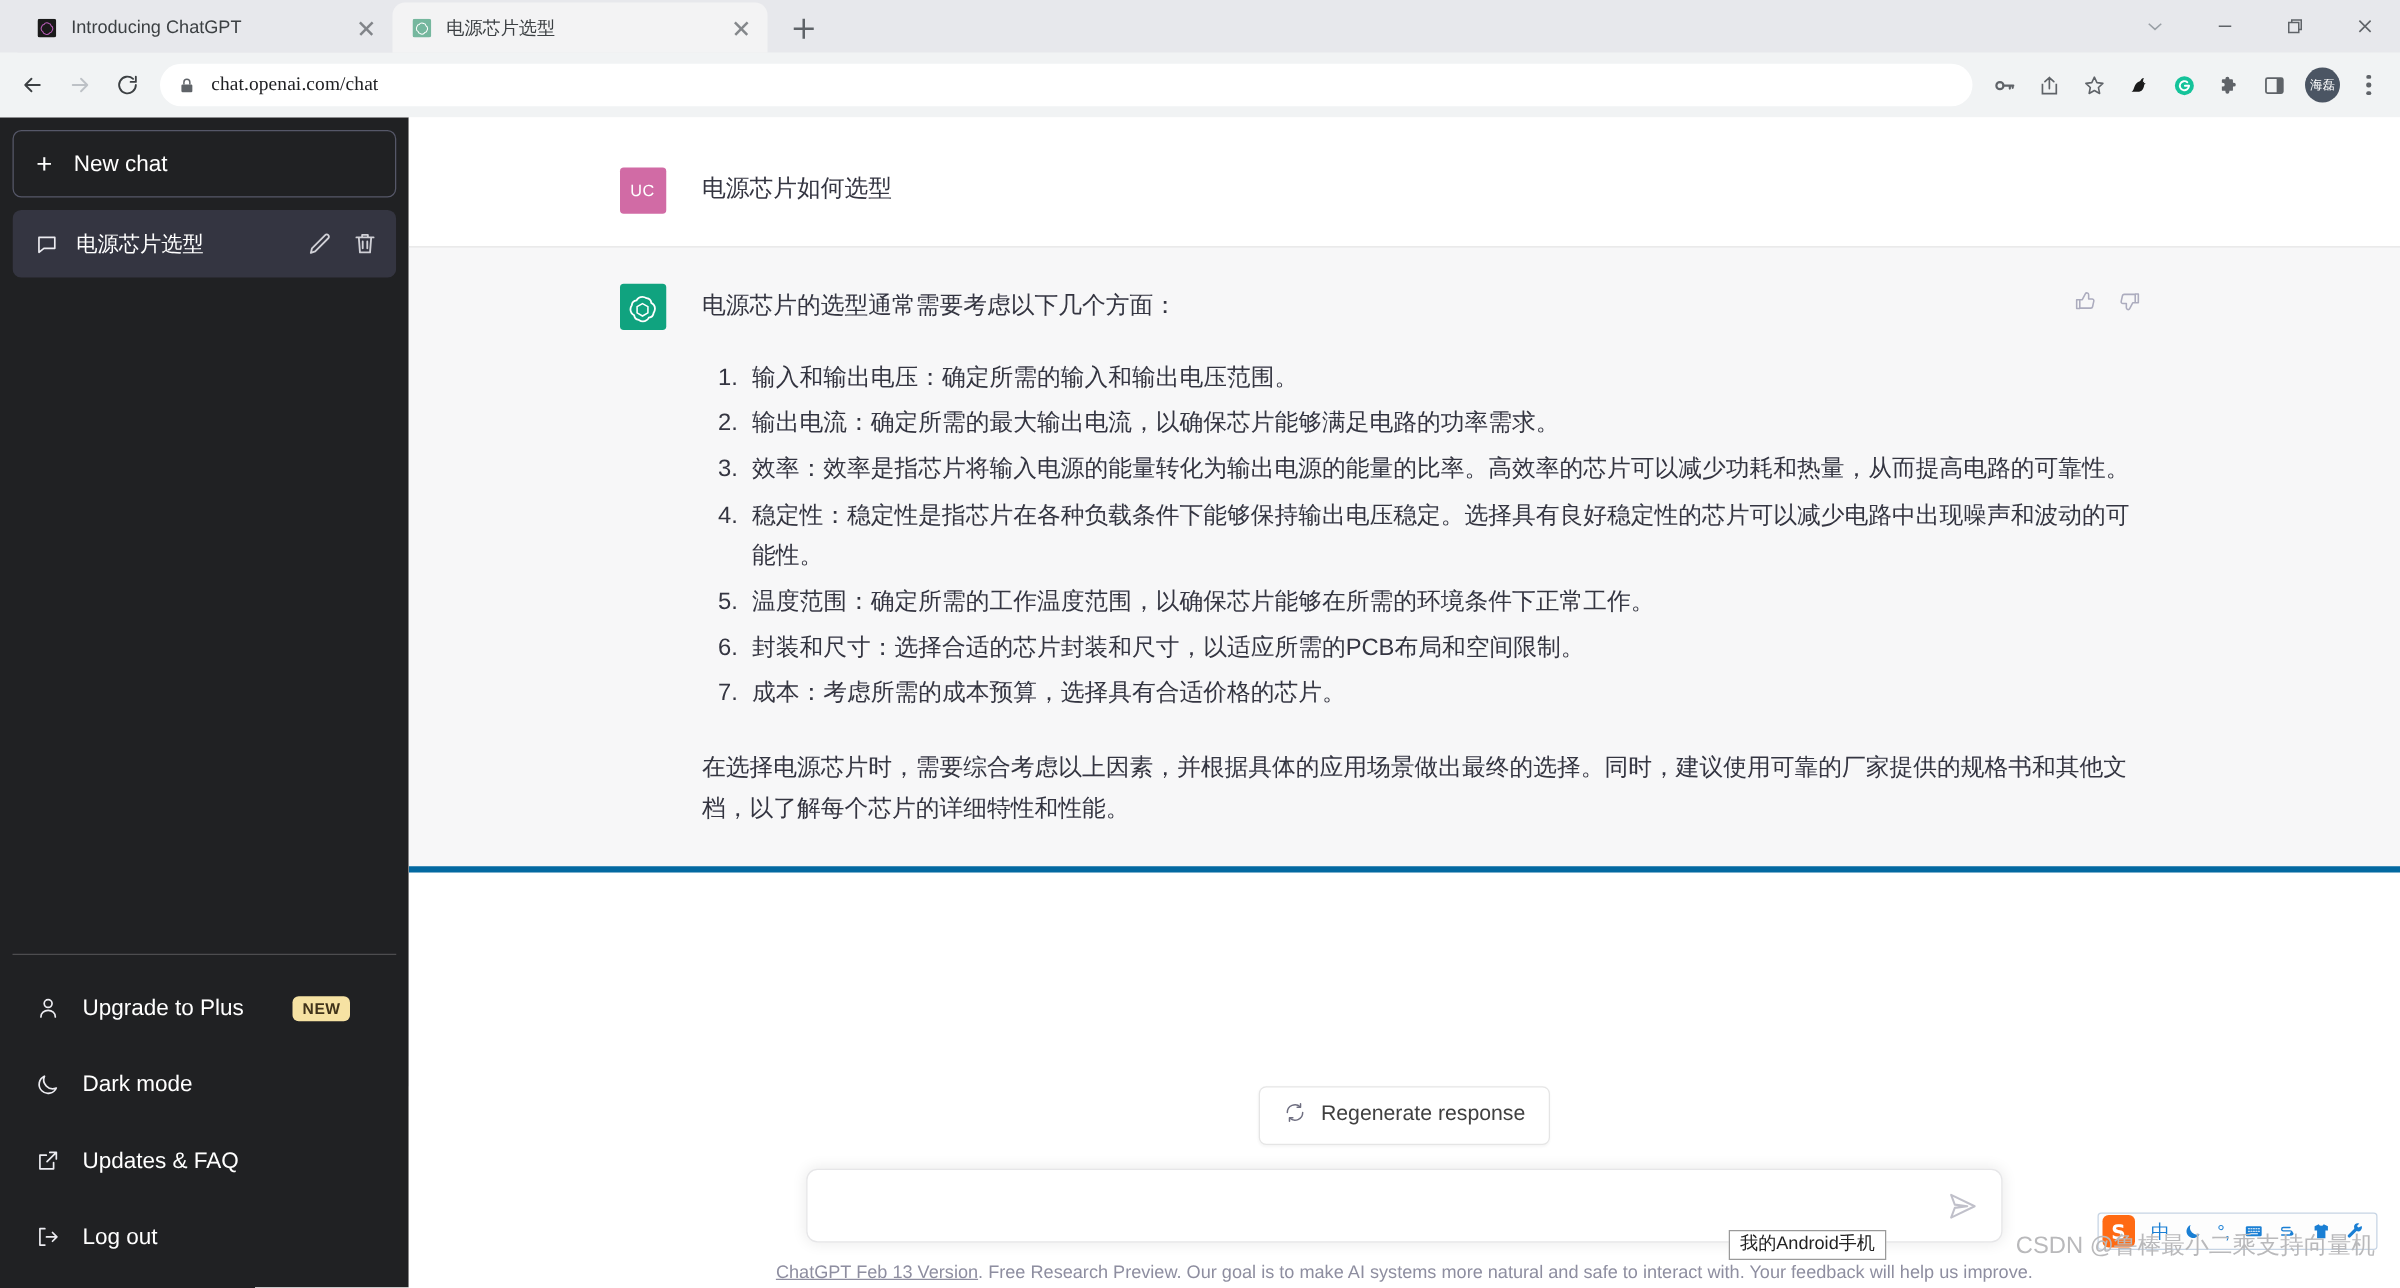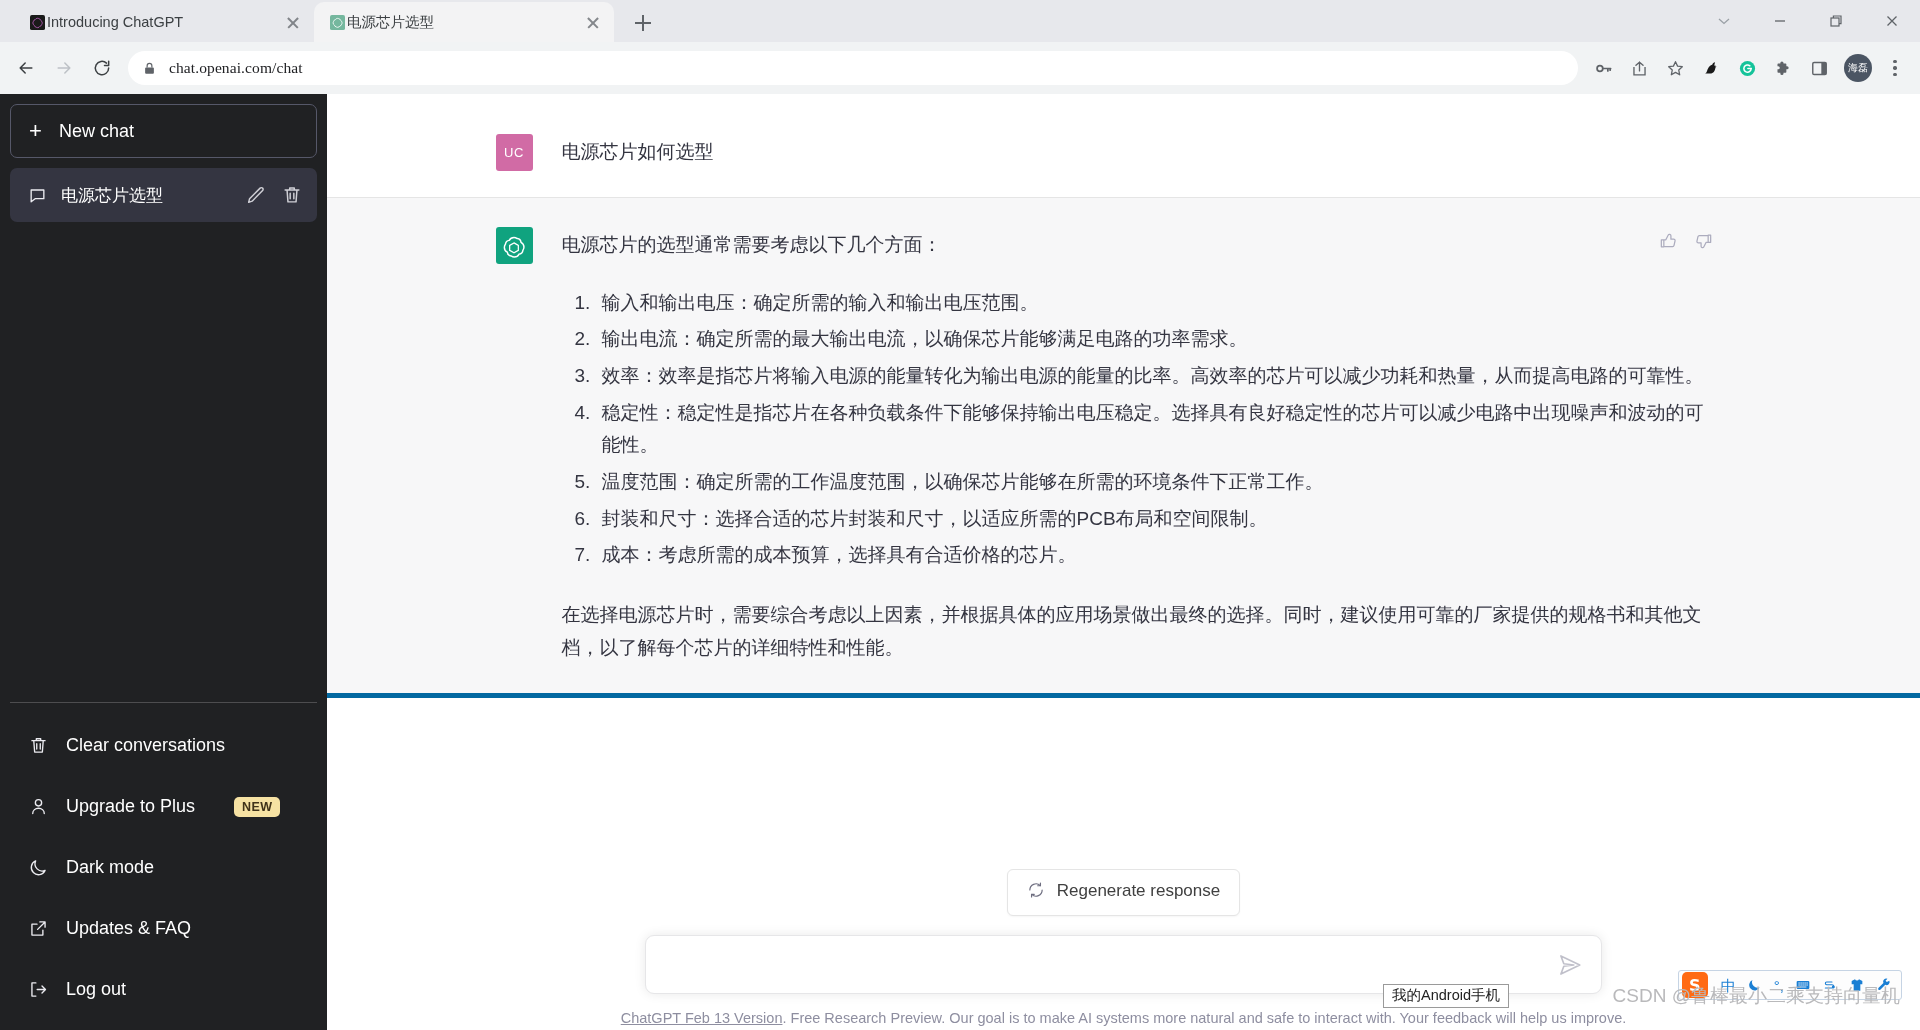--- a/index.html
+++ b/index.html
@@ -12,21 +12,21 @@
   }
 
   
   #browser-chrome { width: 1920px; background: #e7e8ec; }
   #tabstrip {
     height: 42px; display: flex; align-items: flex-end;
     padding-left: 14px; position: relative;
   }
   .tab {
     height: 40px; width: 300px; display: flex; align-items: center;
-    border-radius: 10px 10px 0 0; padding: 0 10px 0 14px; 
+    border-radius: 10px 10px 0 0; padding: 0 10px 0 14px; gap: 10px;
     position: relative; cursor: default;
   }
   .tab.inactive { background: #e7e8ec; }
   .tab.active { background: #f3f3f4; }
   .tab-favicon {
     width: 19px; height: 19px; border-radius: 3px; flex: 0 0 19px;
     display: flex; align-items: center; justify-content: center;
   }
   .tab-favicon svg { width: 15px; height: 15px; display:block; }
   .tab-title {
@@ -374,28 +374,20 @@
         <span class="conv-action">
           <svg viewBox="0 0 24 24">
               <path d="M4.5 6.5h15M9.5 6.5V4.3h5v2.2M6.6 6.5l1 13h8.8l1-13M10 10v6M14 10v6" fill="none" stroke="#ececf1" stroke-width="1.6" stroke-linecap="round" stroke-linejoin="round"></path>
             </svg>
         </span>
       </div>
     </div>
 
     <div id="sidebar-footer">
 
-      <div class="side-link">
-        <span class="sl-icon">
-          <svg viewBox="0 0 24 24">
-              <path d="M4.5 6.5h15M9.5 6.5V4.3h5v2.2M6.6 6.5l1 13h8.8l1-13M10 10v6M14 10v6" fill="none" stroke="#ececf1" stroke-width="1.55" stroke-linecap="round" stroke-linejoin="round"></path>
-            </svg>
-        </span>
-        <span class="sl-label">Clear conversations</span>
-      </div>
 
       <div class="side-link">
         <span class="sl-icon">
           <svg viewBox="0 0 24 24">
               <circle cx="12" cy="7.8" r="3.6" fill="none" stroke="#ececf1" stroke-width="1.55"></circle>
               <path d="M5.4 20c0-3.7 3-6 6.6-6s6.6 2.3 6.6 6" fill="none" stroke="#ececf1" stroke-width="1.55" stroke-linecap="round"></path>
             </svg>
         </span>
         <span class="sl-label">Upgrade to Plus</span>
         <span class="badge-new">NEW</span>

